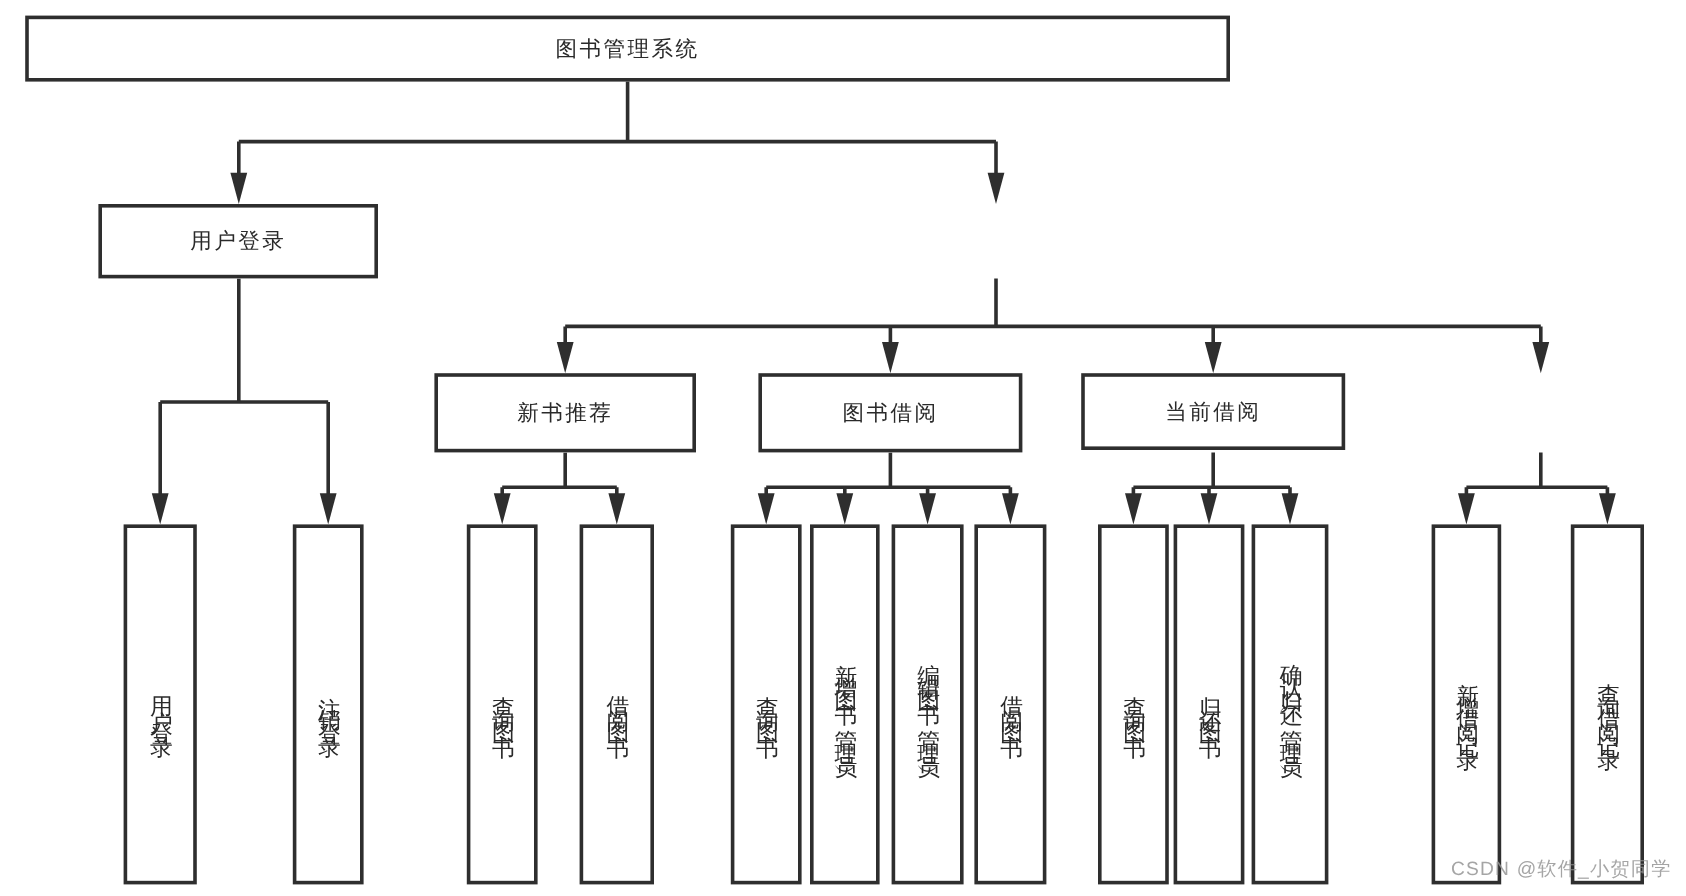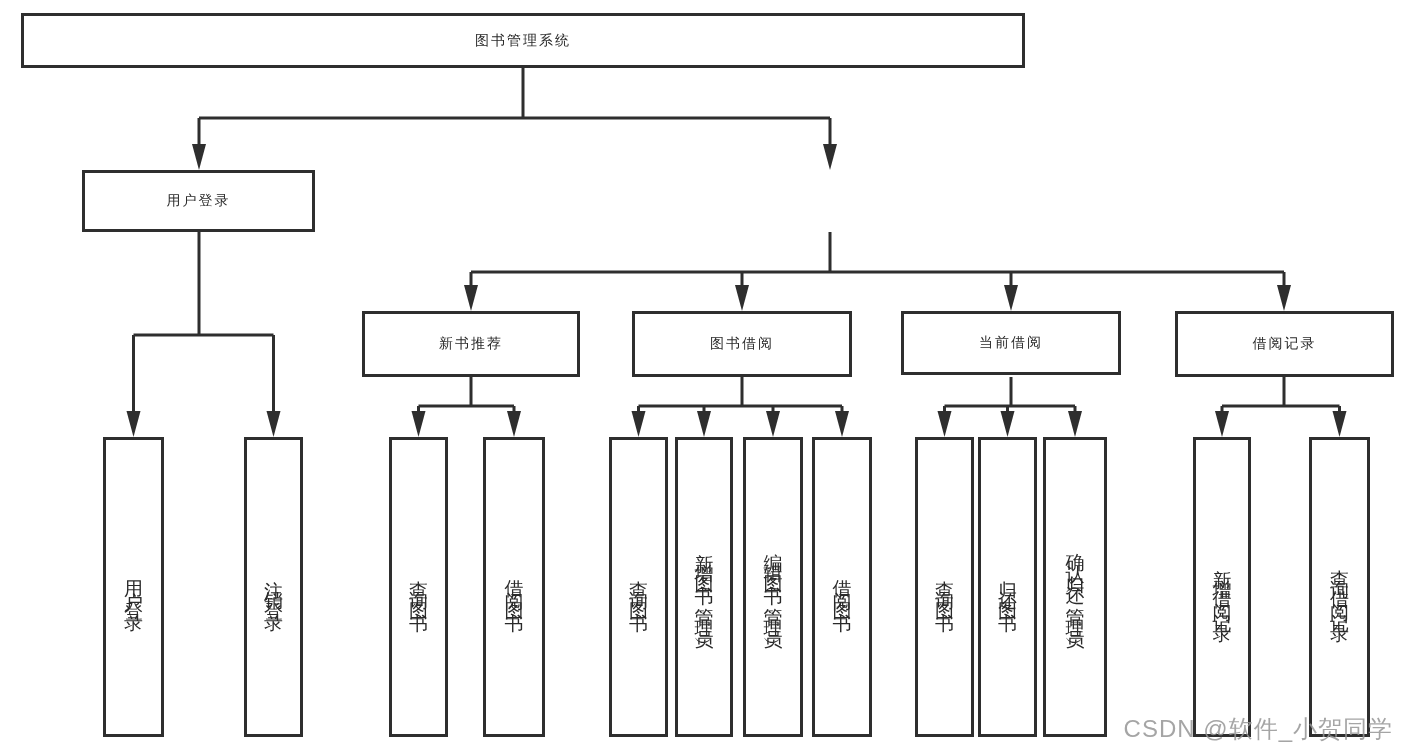--- a/index.html
+++ b/index.html
@@ -38,37 +38,37 @@
     position: absolute;
     box-sizing: border-box;
     background: var(--color-box_fill);
     border: 3px solid var(--color-border);
     display: flex;
     align-items: center;
     justify-content: center;
     color: var(--color-text);
   }
   .box span {
-    font-size: 14px;
+    font-size: 18px;
     letter-spacing: 2px;
     white-space: nowrap;
   }
   .vbox span {
     writing-mode: vertical-rl;
     text-orientation: mixed;
     font-size: 19px;
     letter-spacing: 11px;
     line-height: 1.05;
     white-space: nowrap;
   }
   .watermark {
     position: absolute;
     right: 12px;
-    bottom: 2px;
-    font-size: 24px;
+    bottom: 12px;
+    font-size: 16px;
     letter-spacing: 1px;
     color: var(--color-watermark);
     opacity: 0.85;
     white-space: nowrap;
     pointer-events: none;
     margin-left: 25px;
   }
 </style>
 </head>
 <body>
@@ -121,23 +121,20 @@
 
   <div class="box" style="left:632px;top:311px;width:220px;height:66px">
     <span>图书借阅</span>
   </div>
   <div class="box" style="left:362px;top:311px;width:218px;height:66px">
     <span>新书推荐</span>
   </div>
   <div class="box" style="left:901px;top:311px;width:220px;height:64px">
     <span>当前借阅</span>
   </div>
-  <div class="box" style="left:1175px;top:311px;width:219px;height:66px">
-    <span>借阅记录</span>
-  </div>
 
   <div class="vbox" style="left:103px;top:437px;width:61px;height:300px">
     <span>用户登录</span>
   </div>
   <div class="vbox" style="left:244px;top:437px;width:59px;height:300px">
     <span>注销登录</span>
   </div>
 
   <div class="vbox" style="left:389px;top:437px;width:59px;height:300px">
     <span>查询图书</span>

